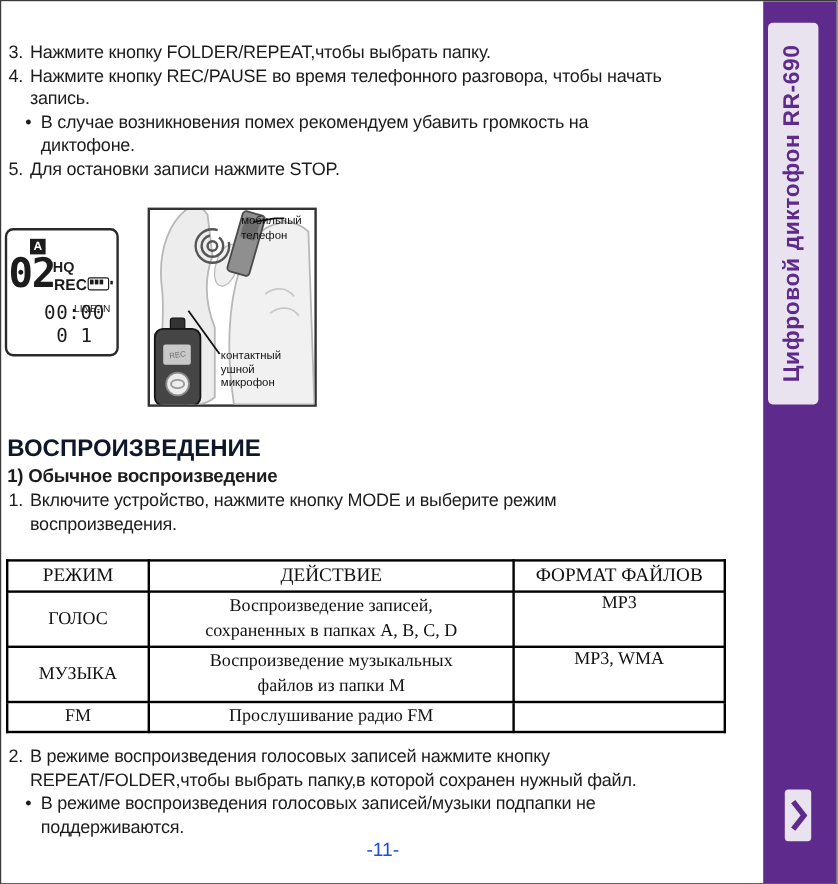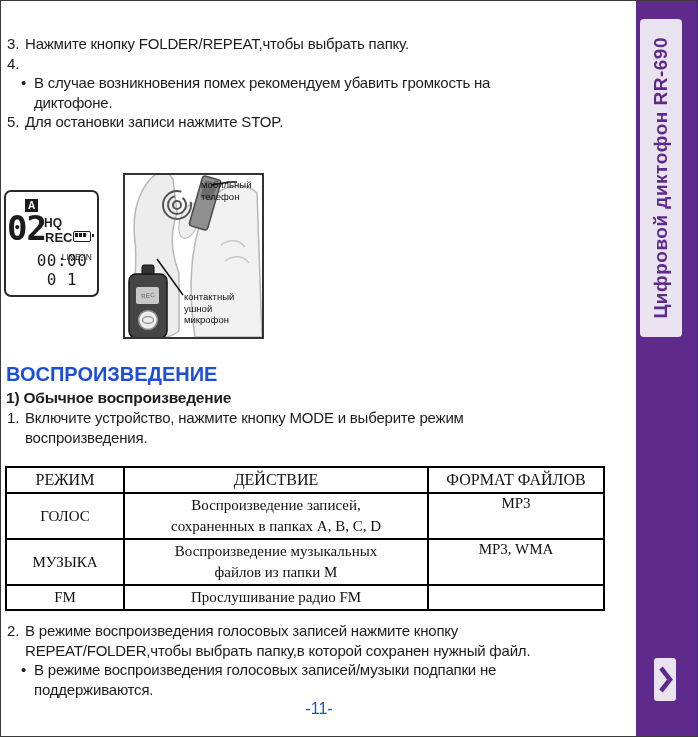--- a/index.html
+++ b/index.html
@@ -89,20 +89,22 @@
 
 <div class="page">
 
   <div class="textblock" style="top:33px;">
     <div class="li">
       <span class="marker">3.</span>
       <span class="t">Нажмите кнопку FOLDER/REPEAT,чтобы выбрать папку.</span>
     </div>
     <div class="li">
       <span class="marker">4.</span>
+      <span class="t">Нажмите кнопку REC/PAUSE во время телефонного разговора, чтобы начать
+запись.</span>
     </div>
     <div class="li bullet">
       <span class="marker">•</span>
       <span class="t">В случае возникновения помех рекомендуем убавить громкость на
 диктофоне.</span>
     </div>
     <div class="li">
       <span class="marker">5.</span>
       <span class="t">Для остановки записи нажмите STOP.</span>
     </div>
@@ -155,21 +157,21 @@
 
       <path d="M86,10 L104,7 L112,7" fill="none" stroke="#111" stroke-width="1.5"></path>
       <path d="M32,84 L58,120" fill="none" stroke="#111" stroke-width="1.5"></path>
     </svg>
     <div class="lbl lbl-phone">мобильный
 телефон</div>
     <div class="lbl lbl-mic">контактный ушной
 микрофон</div>
   </div>
 
-  <div class="h1" style="color: #1d4ed8;">ВОСПРОИЗВЕДЕНИЕ</div>
+  <div class="h1" style="color: #0f172a;">ВОСПРОИЗВЕДЕНИЕ</div>
   <div class="h2">1) Обычное воспроизведение</div>
   <div class="textblock" style="top:407px;">
     <div class="li">
       <span class="marker">1.</span>
       <span class="t">Включите устройство, нажмите кнопку MODE и  выберите режим
 воспроизведения.</span>
     </div>
   </div>
 
   <table class="modes">

